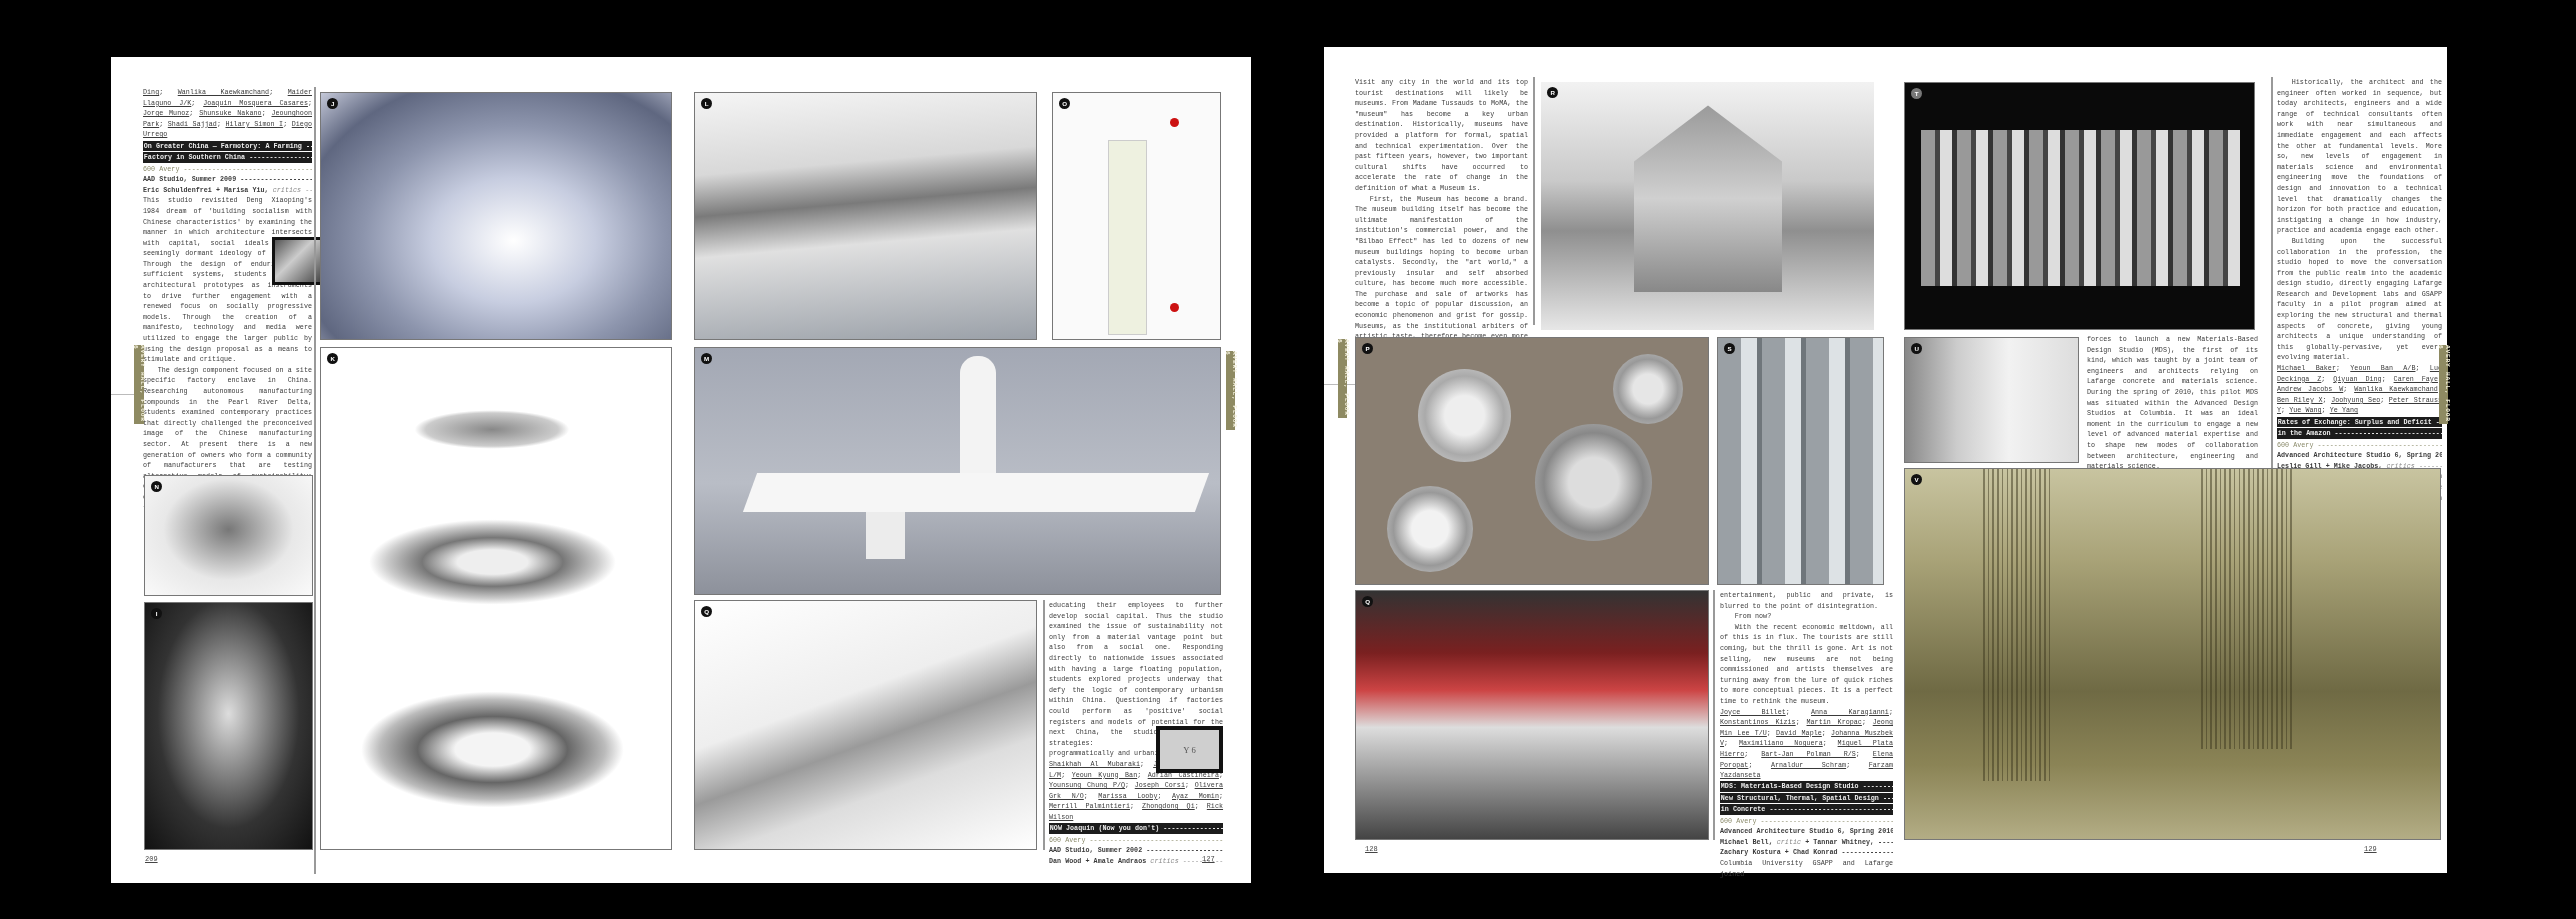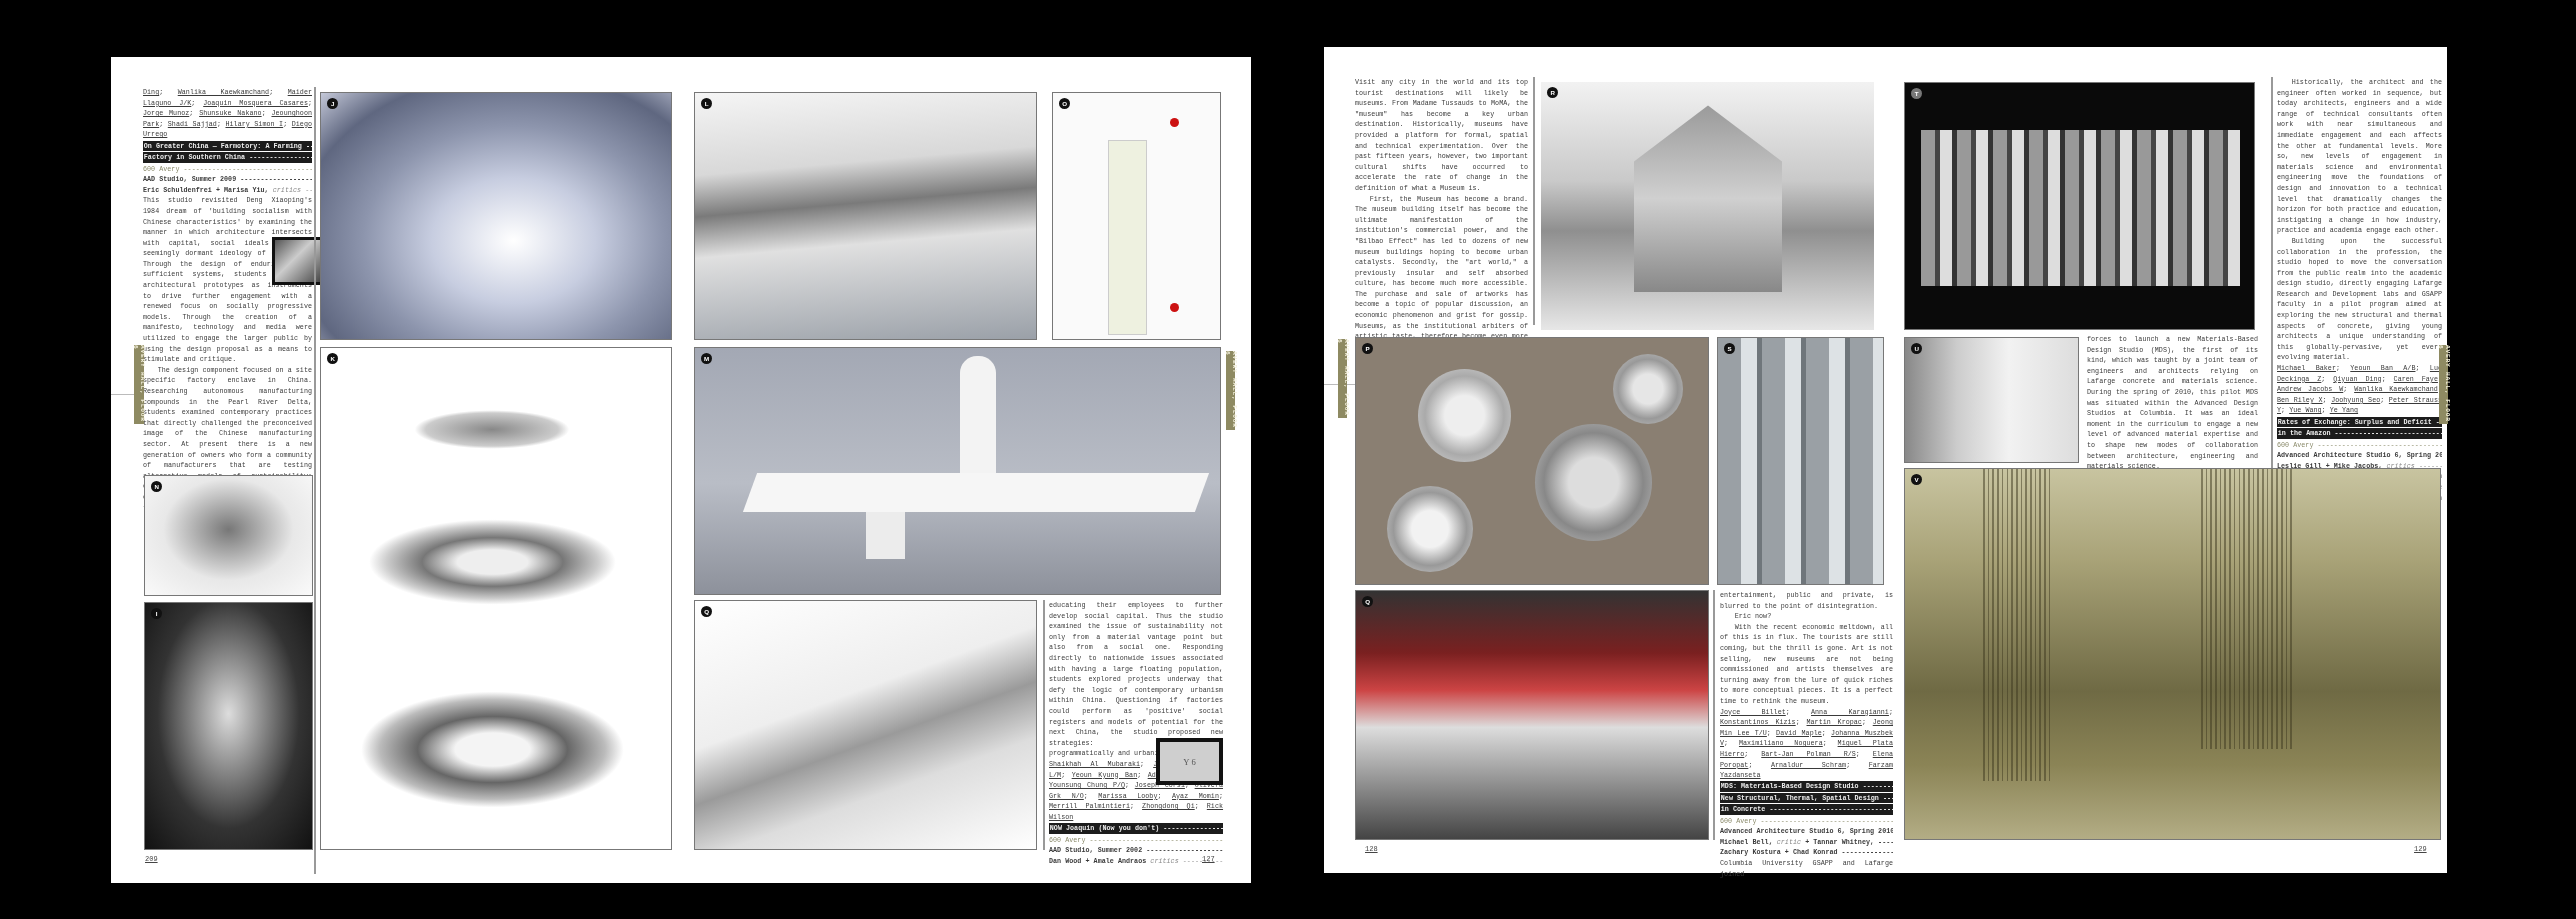--- a/index.html
+++ b/index.html
@@ -84,21 +84,21 @@
   </div>
 
   <div class="img" style="left:583px; top:543px; width:343px; height:250px; background:linear-gradient(160deg,#fff 0%,#eee 40%,#9a9a9a 55%,#ddd 70%,#fff 100%);">
     <span class="label">Q</span>
   </div>
 
   <div class="vline" style="left:932px; top:543px; height:250px;"></div>
 
   <div class="abs txt" style="left:938px; top:543px; width:174px;">
     <div style="position:relative;">
-      <div class="thumb" style="position:absolute; right:0; top:126px; width:67px; height:47px; background:#cfcfcf; border-width:4.7px;margin-top:12px;">
+      <div class="thumb" style="position:absolute; right:0; top:126px; width:67px; height:47px; background:#cfcfcf; border-width:4.7px;">
         <span style="font:8.6px 'Liberation Serif',serif; color:#555;">Y 6</span>
       </div>
       <p>educating their employees to further develop social capital. Thus the studio examined the issue of sustainability not only from a material vantage point but also from a social one. Responding directly to nationwide issues associated with having a large floating population, students explored projects underway that defy the logic of contemporary urbanism within China. Questioning if factories could perform as 'positive' social registers and models of potential for the next China, the studio proposed new strategies: architecturally, programmatically and urbanistically.</p>
     </div>
     <p id="l-names-2"><span class="u">Shaikhah Al Mubaraki</span>; <span class="u">Jawad Altabtabai L/M</span>; <span class="u">Yeoun Kyung Ban</span>; <span class="u">Adrian Castineira</span>; <span class="u">Younsung Chung P/Q</span>; <span class="u">Joseph Corsi</span>; <span class="u">Olivera Grk N/O</span>; <span class="u">Marissa Looby</span>; <span class="u">Ayaz Momin</span>; <span class="u">Merrill Palmintieri</span>; <span class="u">Zhongdong Qi</span>; <span class="u">Rick Wilson</span></p>
     <span class="bar">NOW Joaquin (Now you don't) ----------------</span>
     <p class="gray">600 Avery ---------------------------------</p>
     <p class="bold">AAD Studio, Summer 2002 -------------------</p>
     <p class="bold"><span>Dan Wood + Amale Andraos</span> <span class="it">critics -----------</span></p>
   </div>
@@ -169,33 +169,33 @@
   </div>
 
   <div class="img" style="left:31px; top:543px; width:354px; height:250px; background:linear-gradient(180deg,#333 0%,#7a2020 25%,#c44 40%,#ddd 55%,#999 75%,#444 100%);">
     <span class="label">Q</span>
   </div>
 
   <div class="vline" style="left:389px; top:543px; height:250px;"></div>
 
   <div class="abs txt" style="left:396px; top:543px; width:173px;">
     <p>entertainment, public and private, is blurred to the point of disintegration.</p>
-    <p class="ind">Eric now?</p>
+    <p class="ind">From now?</p>
     <p class="ind">With the recent economic meltdown, all of this is in flux. The tourists are still coming, but the thrill is gone. Art is not selling, new museums are not being commissioned and artists themselves are turning away from the lure of quick riches to more conceptual pieces. It is a perfect time to rethink the museum.</p>
     <p id="r-names-2"><span class="u">Joyce Billet</span>; <span class="u">Anna Karagianni</span>; <span class="u">Konstantinos Kizis</span>; <span class="u">Martin Kropac</span>; <span class="u">Jeong Min Lee T/U</span>; <span class="u">David Maple</span>; <span class="u">Johanna Muszbek V</span>; <span class="u">Maximiliano Noguera</span>; <span class="u">Miguel Plata Hierro</span>; <span class="u">Bart-Jan Polman R/S</span>; <span class="u">Elena Poropat</span>; <span class="u">Arnaldur Schram</span>; <span class="u">Farzam Yazdanseta</span></p>
     <span class="bar">MDS: Materials-Based Design Studio ---------</span>
     <span class="bar">New Structural, Thermal, Spatial Design ----</span>
     <span class="bar">in Concrete --------------------------------</span>
     <p class="gray">600 Avery ----------------------------------</p>
     <p class="bold">Advanced Architecture Studio 6, Spring 2010 -</p>
     <p class="bold"><span>Michael Bell,</span> <span class="it">critic</span> <span>+ Tannar Whitney, -----</span></p>
     <p class="bold">Zachary Kostura + Chad Konrad -------------</p>
     <p>Columbia University GSAPP and Lafarge joined</p>
   </div>
 
   <div class="fold" style="left:0; top:337px; width:31px;"></div>
   <div class="vtab" style="left:14px; top:292px;">AVERY HALL, FLOOR 6</div>
   <div class="vtab" style="left:1115px; top:298px;">AVERY HALL, FLOOR 6</div>
 
   <span class="pagenum" style="left:41px; top:798px;">128</span>
-  <span class="pagenum" style="left:1090px; top:798px;">129</span>
+  <span class="pagenum" style="left:1040px; top:798px;">129</span>
 </div>
 
 
 </body></html>

